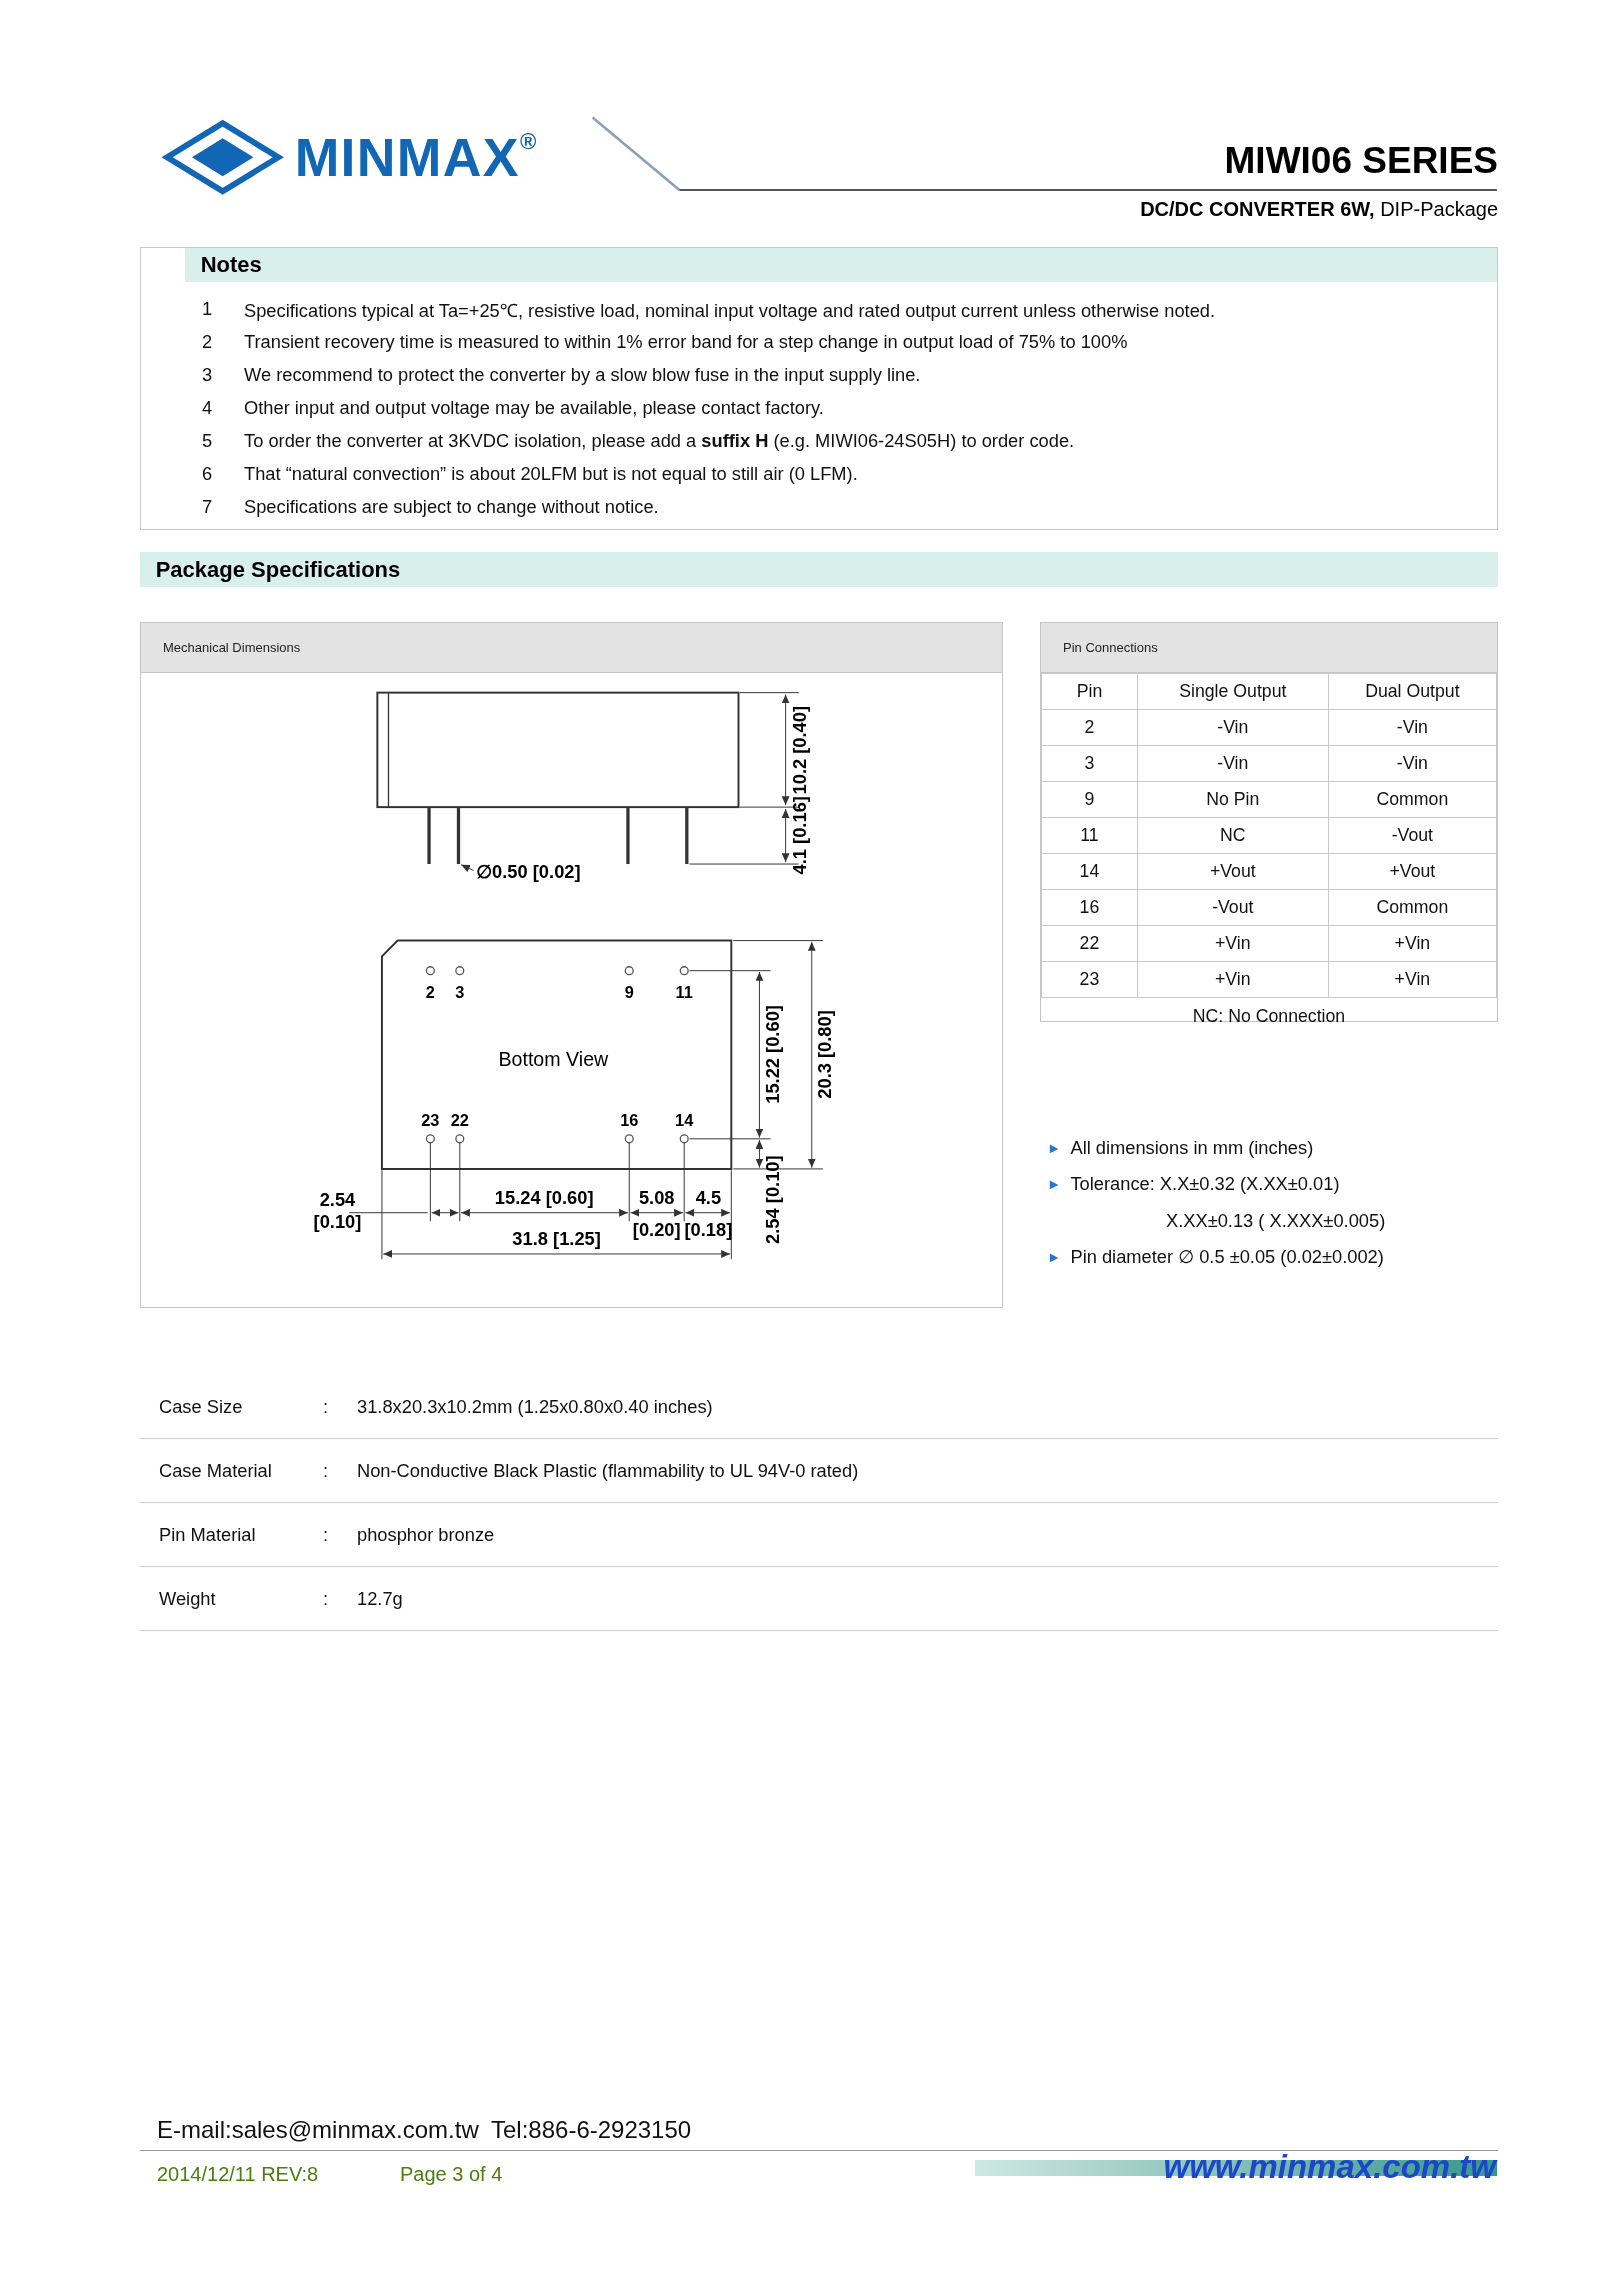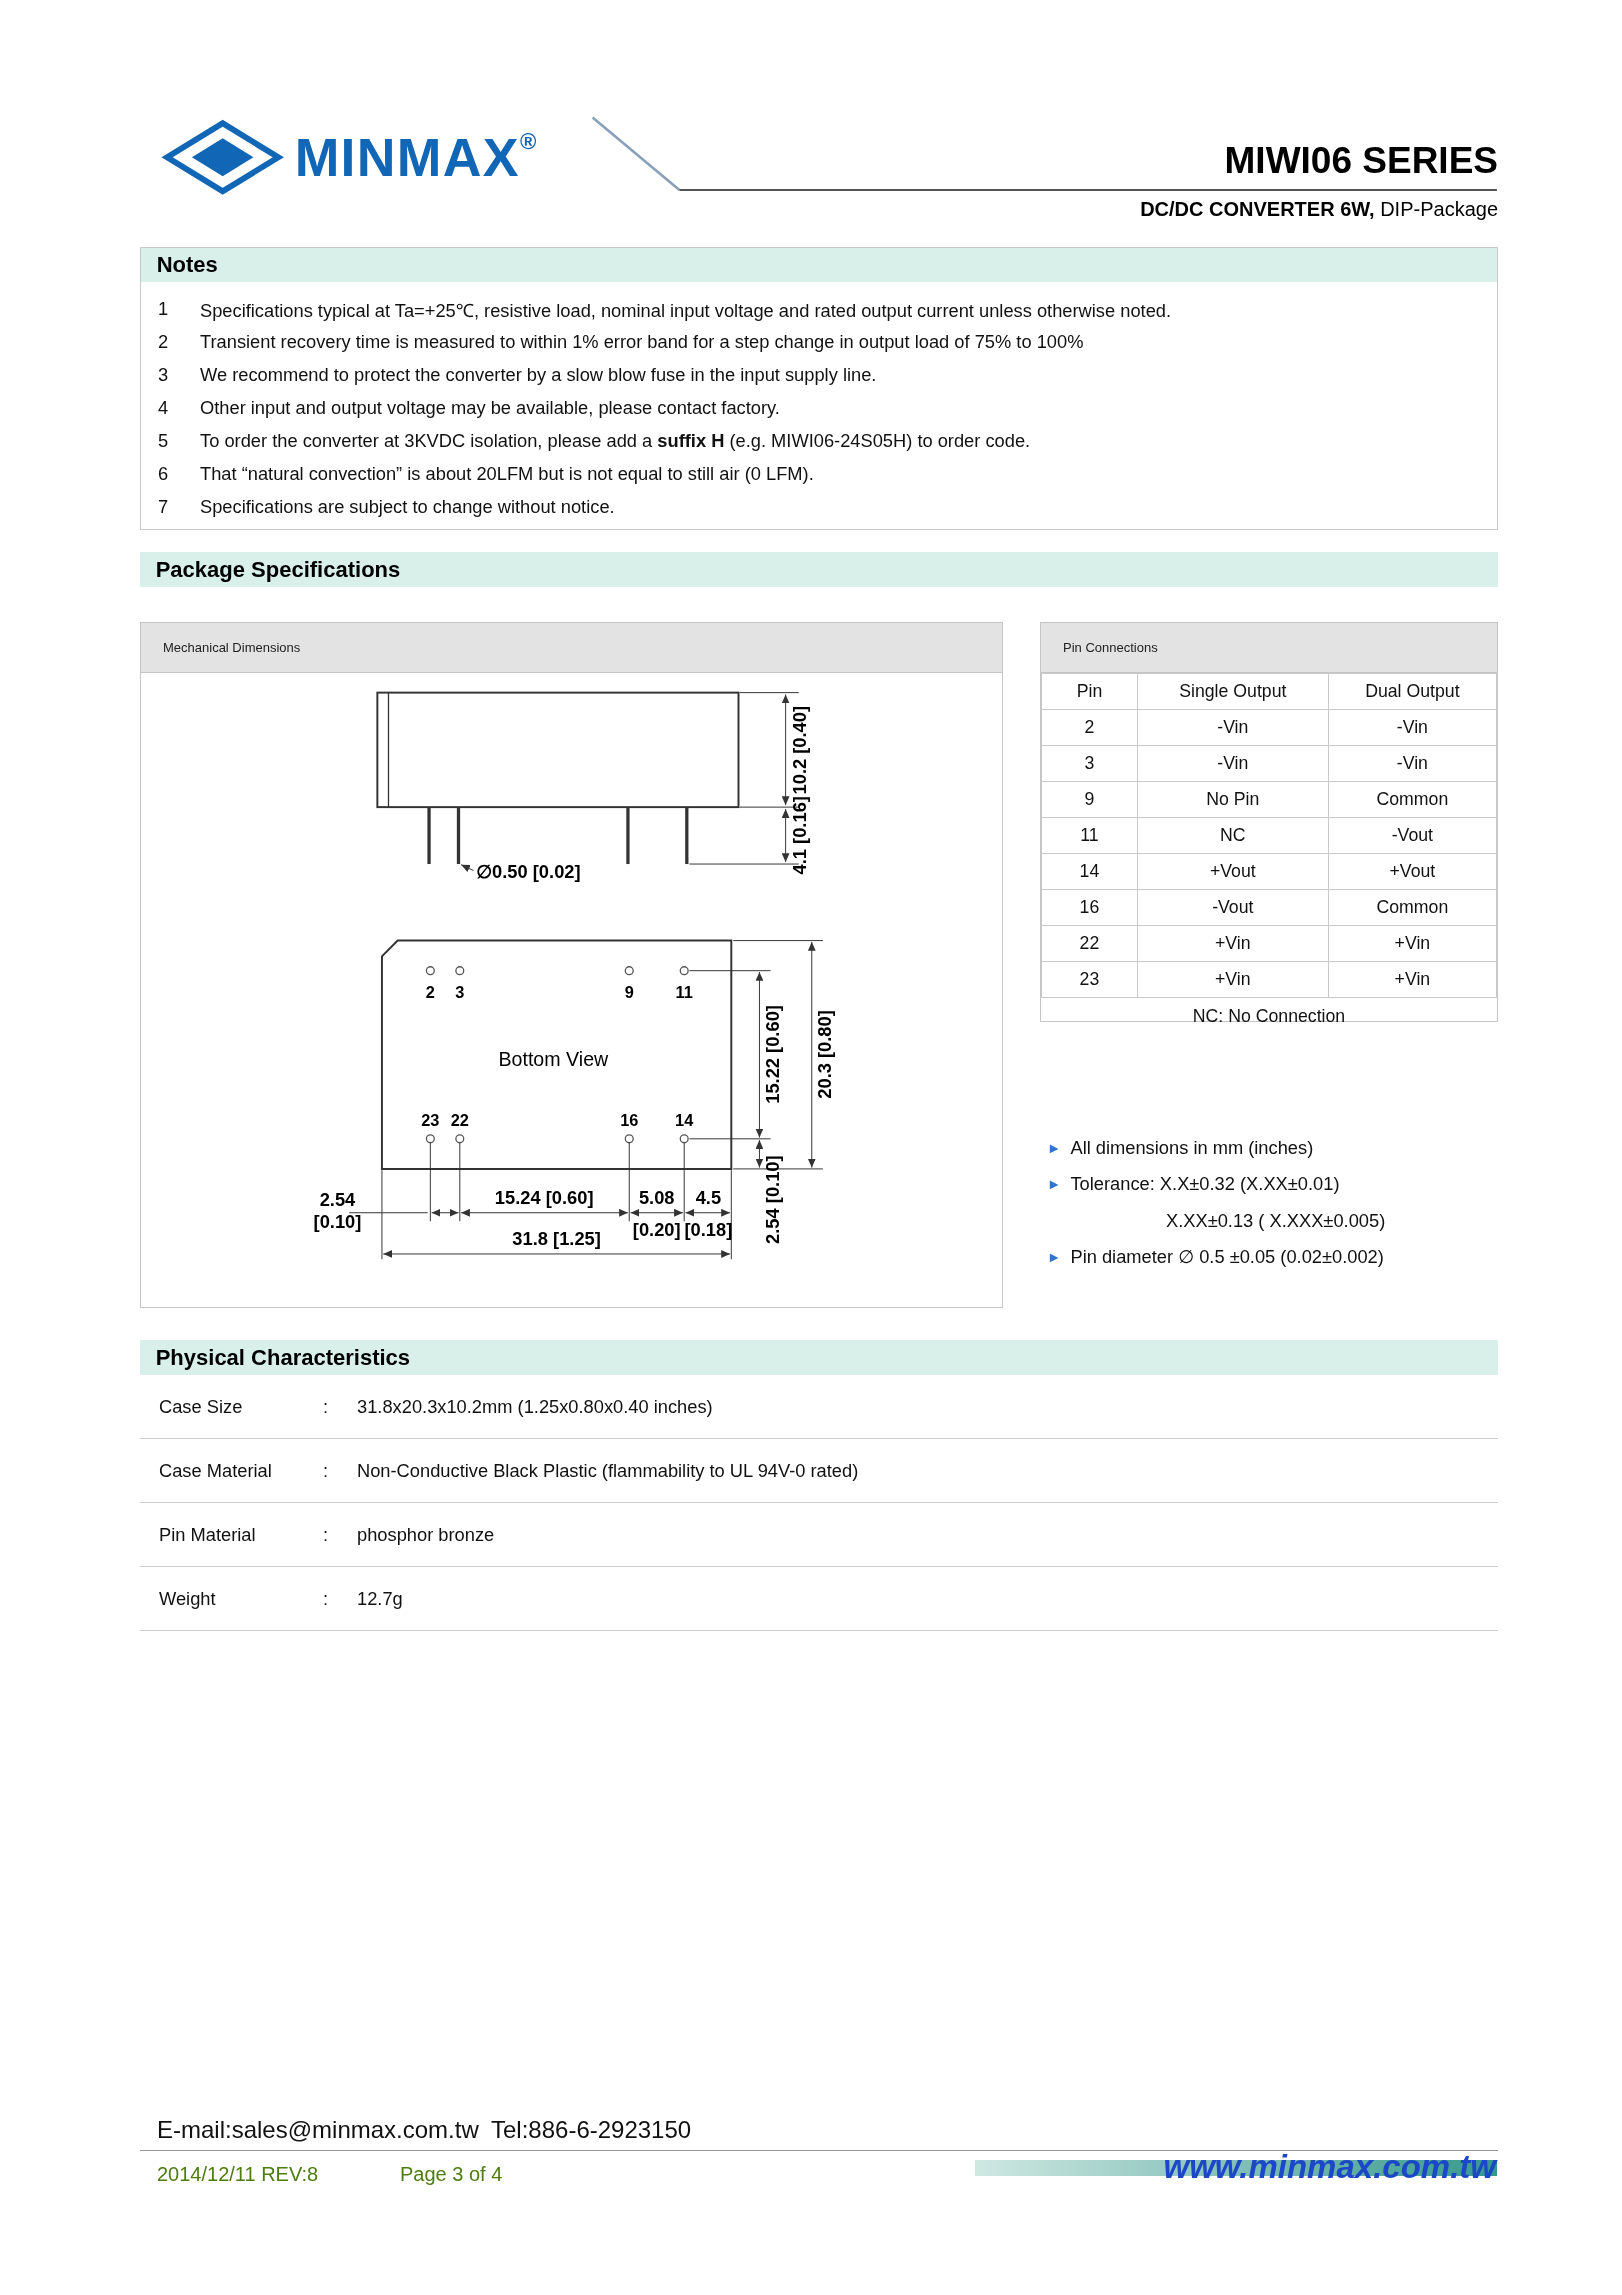--- a/index.html
+++ b/index.html
@@ -5,21 +5,21 @@
   html,body{margin:0;padding:0;background:#ffffff;}
   .page{position:relative;width:1622px;height:2295px;background:#fff;
         font-family:"Liberation Sans",sans-serif;color:#111;overflow:hidden;}
   .abs{position:absolute;}
   .mintbar{background:#d8f0e9;font-weight:bold;font-size:22px;color:#000;
            display:flex;align-items:center;padding-left:15.7px;box-sizing:border-box;}
   .panel{border:0.7px solid #c5c5c5;box-sizing:border-box;background:#fff;}
   .panel-head{background:#e3e3e3;border-bottom:0.7px solid #c5c5c5;height:50px;
               display:flex;align-items:center;padding-left:22px;font-size:13px;color:#222;box-sizing:border-box;}
   
-  .notes-box{border:0.7px solid #c9c9c9;box-sizing:border-box;background:#fff;}
+  .notes-box{border:0.7px solid #c9c9c9;box-sizing:border-box;background:#fff;padding-left:44px;}
   .notes-list{padding:10.5px 13px 0 17px;font-size:18.3px;color:#111;}
   .note-item{display:flex;height:33px;align-items:center;}
   .note-num{width:42px;flex:0 0 42px;}
   .note-text b{font-weight:bold;}
   
   table.pin-table{width:100%;border-collapse:collapse;font-size:17.7px;color:#111;table-layout:fixed;}
   table.pin-table td,table.pin-table th{border:0.7px solid #c9c9c9;text-align:center;height:35px;font-weight:normal;padding:0;}
   .nc-note{text-align:center;font-size:17.7px;padding-top:7.9px;color:#111;}
   
   .bullets{display:flex;flex-direction:column;gap:14.4px;font-size:18.3px;color:#111;}
@@ -264,23 +264,20 @@
       </div>
     <div class="bullet-row bullet-indent">
         <span>X.XX±0.13 ( X.XXX±0.005)</span>
       </div>
     <div class="bullet-row">
         <span class="tri">►</span>
         <span>Pin diameter ∅ 0.5 ±0.05 (0.02±0.002)</span>
       </div>
   </div>
 
-  <div class="abs mintbar" style="left:140px;top:1340px;width:1358px;height:35px;">
-    <span>Physical Characteristics</span>
-  </div>
   <div class="abs" style="left:140px;top:1375px;width:1358px;">
     <div class="phys-row">
         <span class="phys-label">Case Size</span>
         <span class="phys-colon">:</span>
         <span>31.8x20.3x10.2mm (1.25x0.80x0.40 inches)</span>
       </div>
     <div class="phys-row">
         <span class="phys-label">Case Material</span>
         <span class="phys-colon">:</span>
         <span>Non-Conductive Black Plastic (flammability to UL 94V-0 rated)</span>

